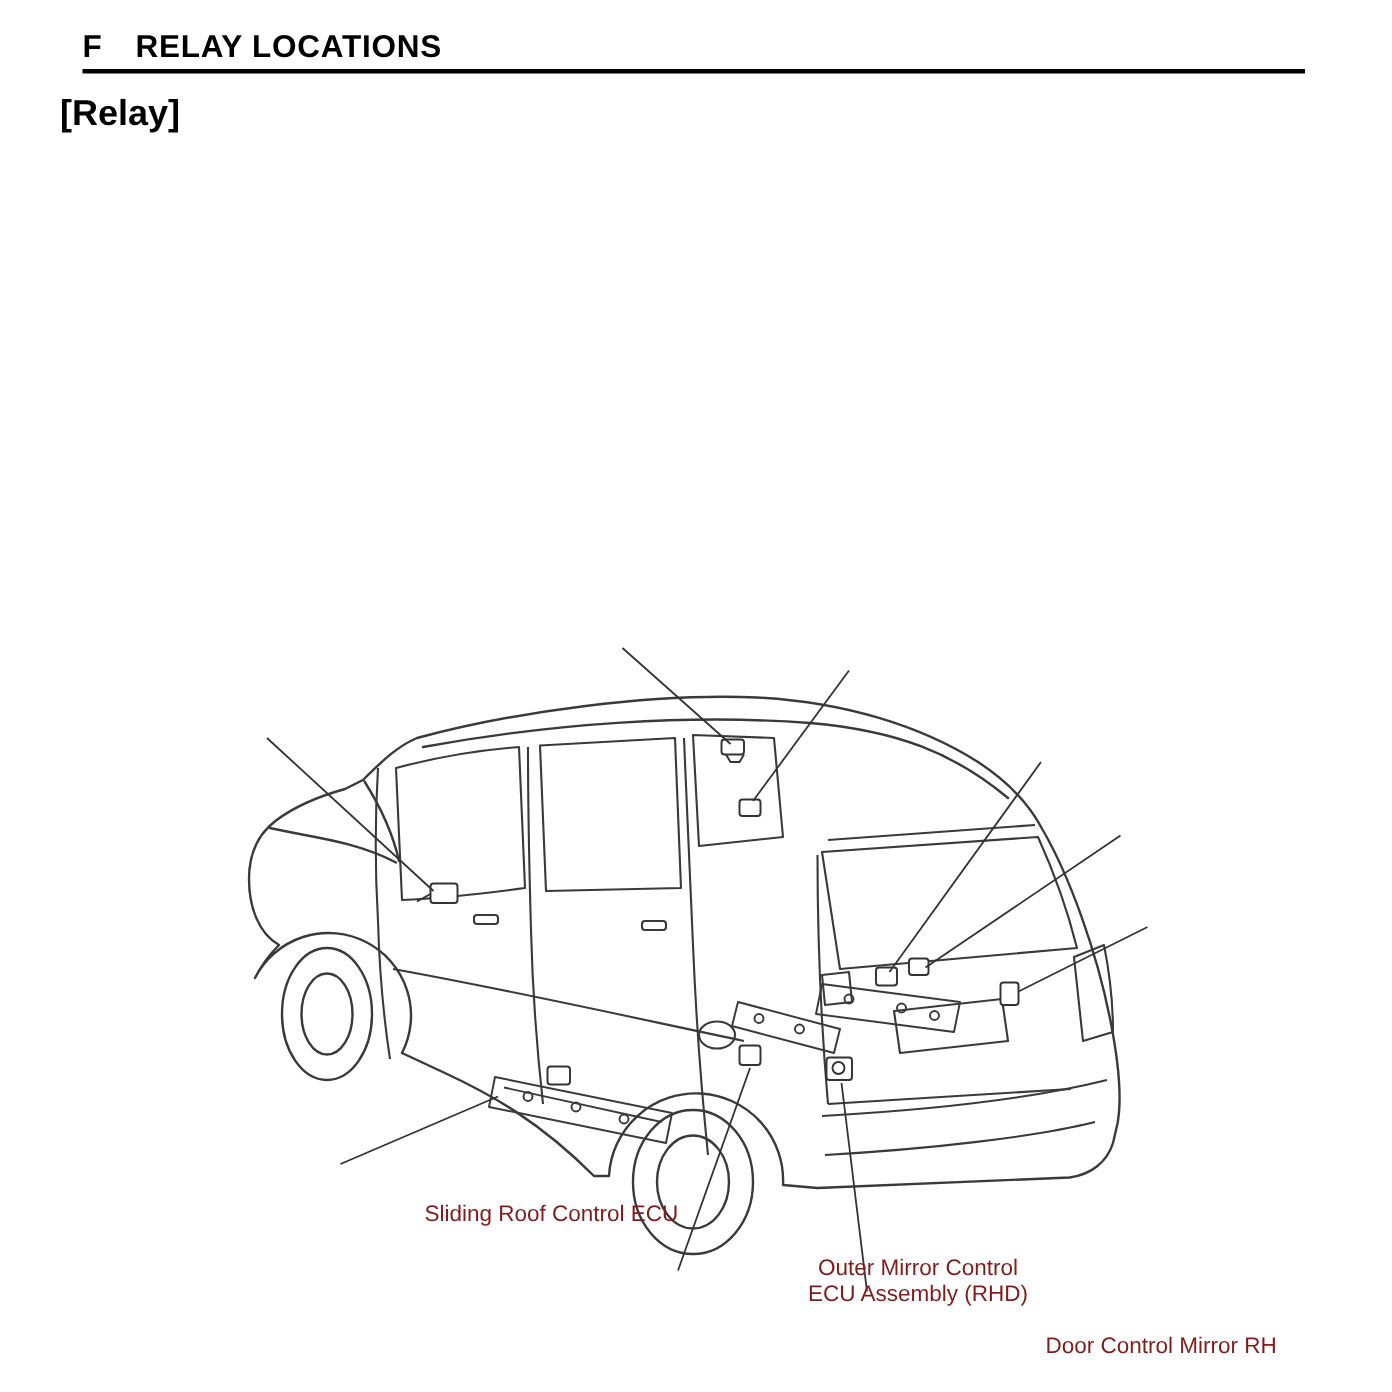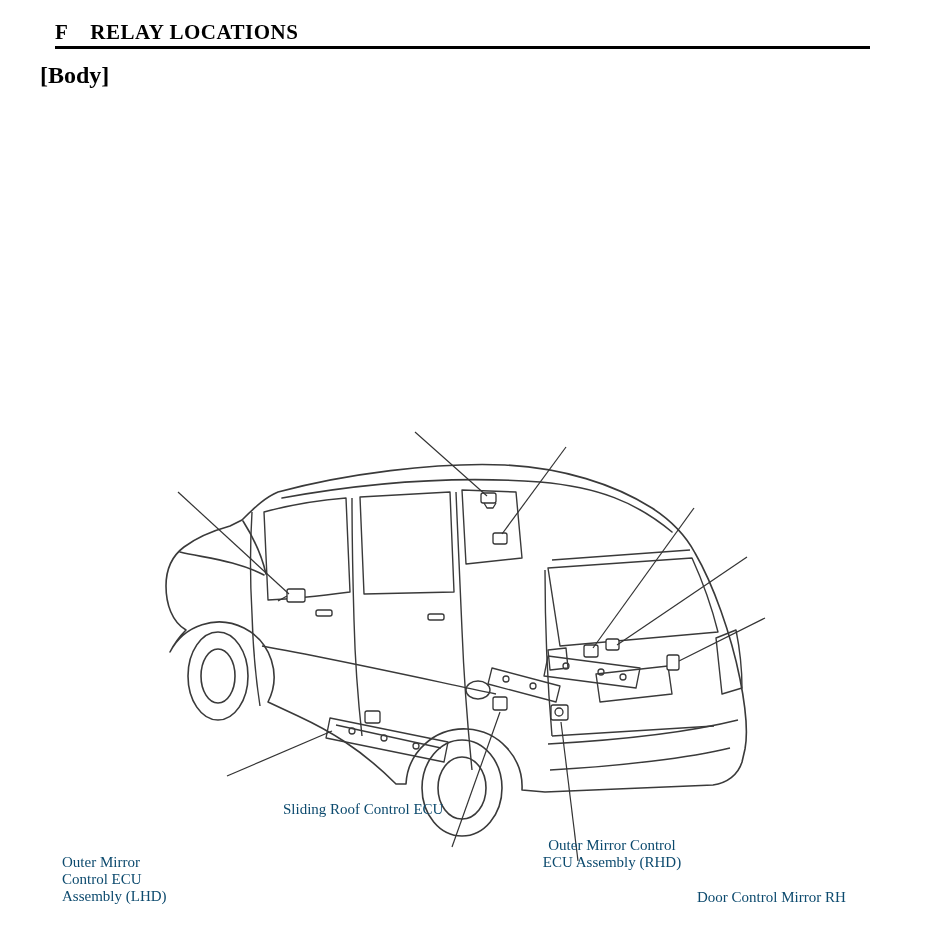--- a/index.html
+++ b/index.html
@@ -1,37 +1,37 @@
 <!DOCTYPE html>
 <html><head>
 <meta charset="utf-8">
 <style>
   html,body{margin:0;padding:0;background:#fff;}
   .page{
     position:relative;width:928px;height:928px;background:#ffffff;overflow:hidden;
-    font-family:Liberation Serif, serif;color:#000;
+    font-family:Liberation Sans, sans-serif;color:#000;
   }
   .hdr{position:absolute;left:55px;top:20px;font-size:21px;font-weight:bold;letter-spacing:.5px;white-space:nowrap;}
   .hdr .letter{display:inline-block;margin-right:22px;}
   .rule{position:absolute;left:55px;top:46px;width:815px;height:3px;background:#000;}
   .sec{position:absolute;left:40px;top:62px;font-size:24px;font-weight:bold;}
   .diagram{position:absolute;left:0;top:390px;width:928px;height:538px;}
-  .callout{position:absolute;font-size:15px;line-height:17px;color:#0c4a6e;white-space:pre-line;}
+  .callout{position:absolute;font-size:15px;line-height:17px;color:#7f1d1d;white-space:pre-line;}
   .center{text-align:center;}
 </style>
 </head>
 <body>
 
 <div class="page">
 
   <div class="hdr">
     <span class="letter">F</span><span>RELAY LOCATIONS</span>
   </div>
   <div class="rule"></div>
-  <div class="sec">[Body]</div>
+  <div class="sec">[Relay]</div>
 
   <div class="diagram">
     <svg width="928" height="538" viewBox="0 390 928 538" xmlns="http://www.w3.org/2000/svg">
 
       <g fill="none" stroke="#3a3a3a" stroke-width="1.6" stroke-linejoin="round" stroke-linecap="round">
         <path d="M186,630 C172,622 166,604 166,586 C166,570 172,556 184,547 C196,538 212,531 230,526 L242,520 C256,506 266,497 278,492 C345,474 435,462 505,465 C563,468 614,484 652,508 C672,521 686,536 695,553 C713,584 731,634 740,679 C746,709 748,733 745,749 L742,762 C738,775 727,783 713,785 L545,792 L522,790 A58,58 0 0 0 406,784 L396,784 C360,748 328,730 298,716 L268,702 A55,55 0 0 0 170,652 C174,644 179,637 186,630 Z"></path>
 
         <path d="M282,498 C370,482 460,476 540,482 C598,487 636,502 672,532"></path>
 
         <path d="M243,521 C255,540 262,556 266,574"></path>
@@ -110,23 +110,20 @@
         <path d="M227,776 L332,731"></path>
         <path d="M452,847 L500,712"></path>
         <path d="M578,861 L561,722"></path>
       </g>
     </svg>
 
     
     <div class="callout" style="left:283px;top:411px;">Sliding Roof Control ECU</div>
     <div class="callout center" style="left:537px;top:411px;width:150px;margin-top:36px;">Outer Mirror Control
 ECU Assembly (RHD)</div>
-    <div class="callout" style="left:62px;top:464px;">Outer Mirror
-Control ECU
-Assembly (LHD)</div>
     <div class="callout" style="left:697px;top:499px;">Door Control Mirror RH</div>
     
     
     
     
     
   </div>
 
 </div>
 

